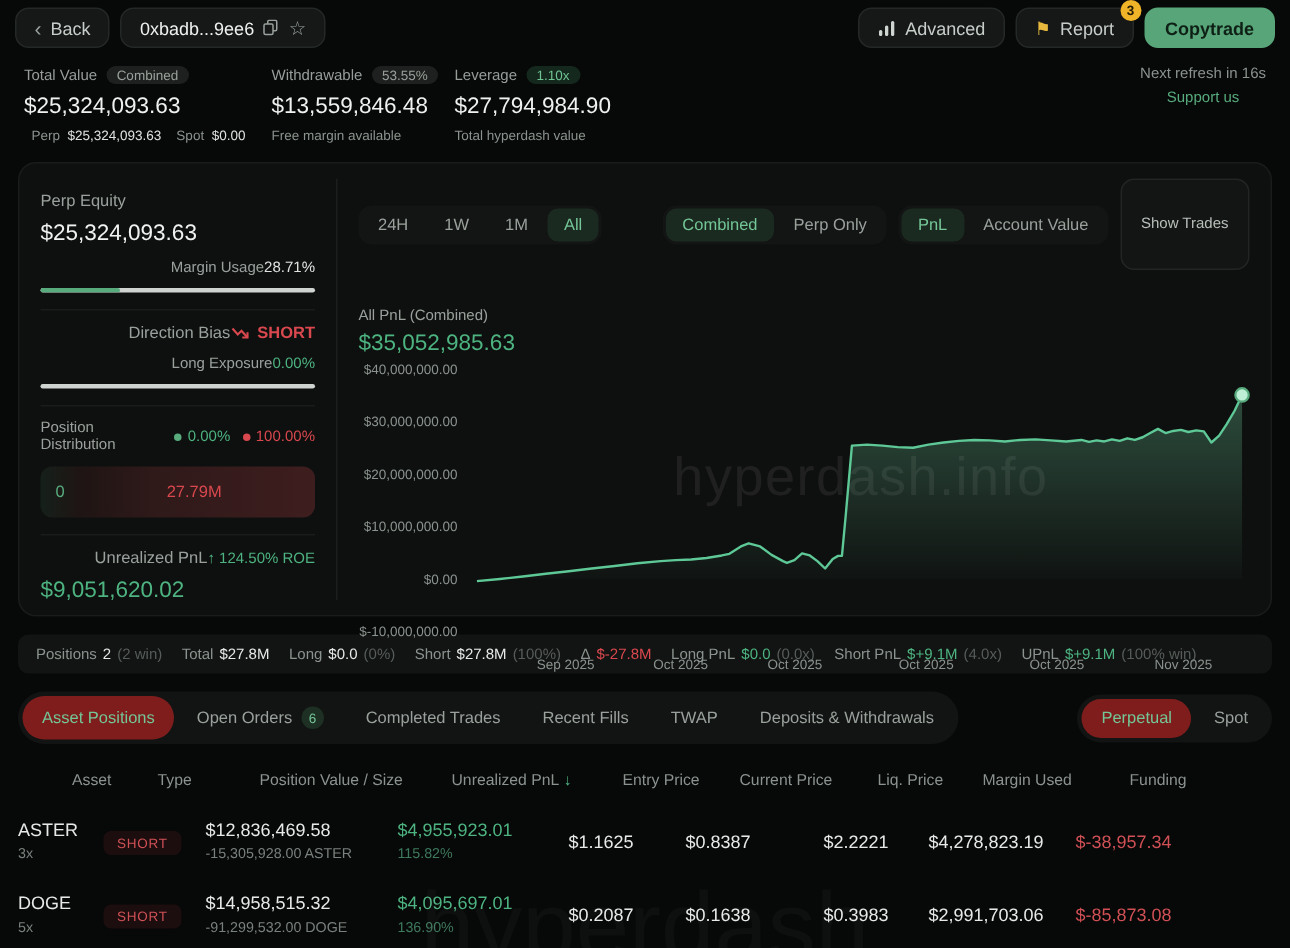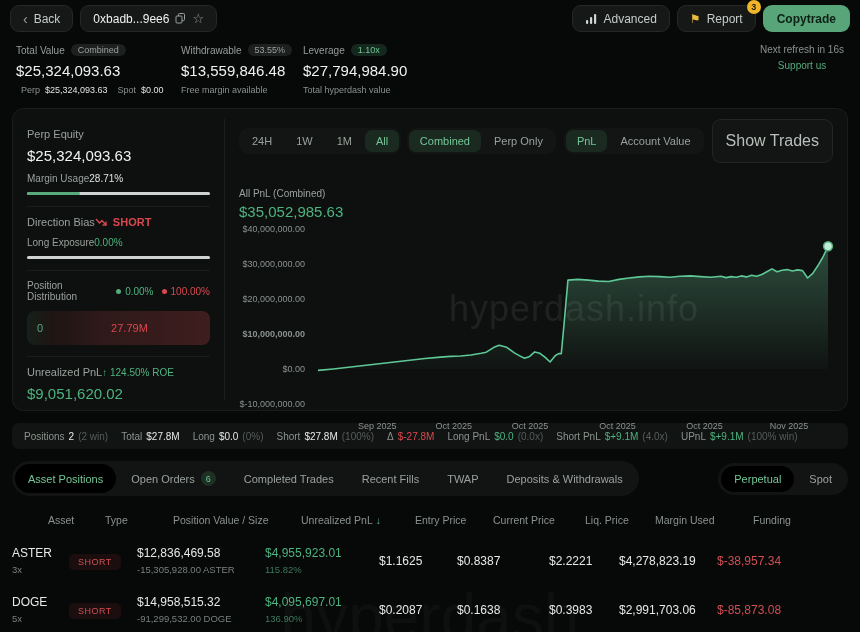--- a/index.html
+++ b/index.html
@@ -34,39 +34,39 @@
   .support{color:#57ab7d;margin-top:5px;cursor:pointer}
 
   
   .card{margin:9px 12px 0;background:#0e100f;border:1px solid rgba(255,255,255,0.05);border-radius:12px;height:303px;display:flex;padding:10px 14px}
   .leftpanel{width:198px;border-right:1px solid rgba(255,255,255,0.06);padding-right:14px;display:flex;flex-direction:column}
   .lp-sec{padding:9px 0 11px;border-bottom:1px solid rgba(255,255,255,0.05)}
   .lp-sec:last-child{border-bottom:none}
   .plabel{font-size:11px;color:#9aa19c}
   .pvalue{font-size:15px;color:#f0f2f1;margin-top:7px}
   .pvalue.green{color:#4db380}
-  .prow{display:flex;justify-content:flex-start;align-items:center;font-size:10px;color:#9aa19c;margin-top:9px}
+  .prow{display:flex;justify-content:flex-end;align-items:center;font-size:10px;color:#9aa19c;margin-top:9px}
   .prow:first-child{margin-top:0}
   .pbar{height:3px;background:#cfd4d1;border-radius:2px;margin-top:8px;position:relative;overflow:hidden}
   .pbar-fill{position:absolute;left:0;top:0;bottom:0;background:#57ab7d;border-radius:2px}
   .red{color:#d9484e}.green{color:#4db380}
   .bias{display:flex;align-items:center;gap:5px;font-size:11px;font-weight:bold}
   .leg{display:inline-flex;gap:4px;align-items:center;margin-left:8px}
   .distbar{margin-top:9px;height:34px;border-radius:8px;position:relative;background:linear-gradient(90deg,rgba(87,171,125,0.10) 0%,rgba(60,30,28,0.35) 14%,rgba(217,72,78,0.16) 40%,rgba(217,72,78,0.24) 100%)}
   .dist-zero{position:absolute;left:10px;top:50%;transform:translateY(-50%);color:#57ab7d;font-size:11px}
   .dist-short{position:absolute;left:56%;top:50%;transform:translate(-50%,-50%);color:#d9484e;font-size:11px}
 
   
   .chartcol{flex:1;padding-left:14px;display:flex;flex-direction:column}
   .controls{display:flex;justify-content:space-between;align-items:center}
   .seg{display:flex;background:#131514;border-radius:9px;padding:2px;gap:2px}
   .seg-btn{background:transparent;border:none;color:#9aa19c;font-size:11px;padding:5px 11px;border-radius:7px;cursor:pointer;font-family:inherit;white-space:nowrap}
   .seg-btn.active{background:#1b2a21;color:#74c697}
   .controls-right{display:flex;gap:8px;align-items:center}
-  .show-trades{background:#131514;border:1px solid rgba(255,255,255,0.07);border-radius:9px;color:#b8bfba;font-size:16px;padding:12px 13px;cursor:pointer;font-family:inherit}
+  .show-trades{background:#131514;border:1px solid rgba(255,255,255,0.07);border-radius:9px;color:#b8bfba;font-size:10px;padding:24px 13px;cursor:pointer;font-family:inherit}
   .headline{text-align:left;margin-top:25px}
   .hl-label{font-size:10px;color:#9aa19c}
   .hl-value{font-size:15px;color:#4db380;margin-top:4px}
   .plot-wrap{display:flex;margin-top:9px;flex:1}
   .y-axis{width:76px;position:relative}
   .y-tick{position:absolute;right:10px;transform:translateY(-50%);font-size:9px;color:#8b938e;white-space:nowrap}
   .plot{flex:1;position:relative}
   svg.chart{position:absolute;left:0;top:0;width:100%;height:180px;overflow:visible}
   .watermark{position:absolute;left:50%;top:47%;transform:translate(-50%,-50%);font-size:36px;color:rgba(255,255,255,0.07);letter-spacing:1px;white-space:nowrap;pointer-events:none}
   .x-axis{position:absolute;left:0;right:0;top:192px;height:14px}
@@ -76,21 +76,21 @@
   .summarybar{margin:12px 12px 0;background:#121413;border-radius:7px;height:26px;display:flex;align-items:center;padding:0 12px;gap:13px;font-size:10px;overflow:hidden}
   .sumseg{display:inline-flex;gap:4px;align-items:center;white-space:nowrap}
   .sumlabel{color:#8b938e}
   .sumval.white{color:#e6e9e7}.sumval.red{color:#d9484e}.sumval.green{color:#4db380}
   .sumextra{color:#565d59}
 
   
   .tabsrow{margin:12px 12px 0;display:flex;justify-content:space-between;align-items:center}
   .tabs-left,.tabs-right{display:flex;background:#121413;border-radius:18px;padding:3px;gap:2px}
   .tab{border:none;background:transparent;color:#9aa19c;font-size:11px;padding:7px 13px;border-radius:15px;display:inline-flex;gap:6px;align-items:center;cursor:pointer;font-family:inherit;white-space:nowrap}
-  .tab.active{background:#000000;color:#74c697}
+  .tab.active{background:#7f1d1d;color:#74c697}
   .tab-badge{width:15px;height:15px;border-radius:50%;background:#1e American3024;background:#1e3024;color:#74c697;font-size:9px;display:inline-flex;align-items:center;justify-content:center}
 
   
   .tablewrap{margin:8px 12px 0;position:relative}
   .thead,.trow{display:grid;grid-template-columns:57px 68px 128px 114px 78px 92px 70px 98px 1fr;padding-left:36px;align-items:center}
   .thead{height:32px;font-size:10.5px;color:#8b938e}
   .trow{padding:10px 0}
   .cell-main{font-size:12px;color:#e6e9e7}
   .cell-sub{font-size:9.5px;color:#79817c;margin-top:4px}
   .upnl-main{font-size:12px;color:#4db380}
@@ -262,21 +262,21 @@
       </div>
       <div class="headline">
         <div class="hl-label">All PnL (Combined)</div>
         <div class="hl-value">$35,052,985.63</div>
       </div>
       <div class="plot-wrap">
         <div class="y-axis" id="y-axis">
             <div class="y-tick" style="top: 0px;">$40,000,000.00</div>
             <div class="y-tick" style="top: 35px;">$30,000,000.00</div>
             <div class="y-tick" style="top: 70px;">$20,000,000.00</div>
-            <div class="y-tick" style="top: 105px; font-weight: bold;">$10,000,000.00</div>
+            <div class="y-tick" style="top: 105px;">$10,000,000.00</div>
             <div class="y-tick" style="top: 140px;">$0.00</div>
             <div class="y-tick" style="top: 175px;">$-10,000,000.00</div>
           </div>
         <div class="plot">
           <svg class="chart" viewBox="0 0 522 180" preserveAspectRatio="none">
             <defs>
               <linearGradient id="ag" x1="0" y1="0" x2="0" y2="1">
                 <stop offset="0" stop-color="#5fae88" stop-opacity="0.38"></stop>
                 <stop offset="1" stop-color="#5fae88" stop-opacity="0.02"></stop>
               </linearGradient>

